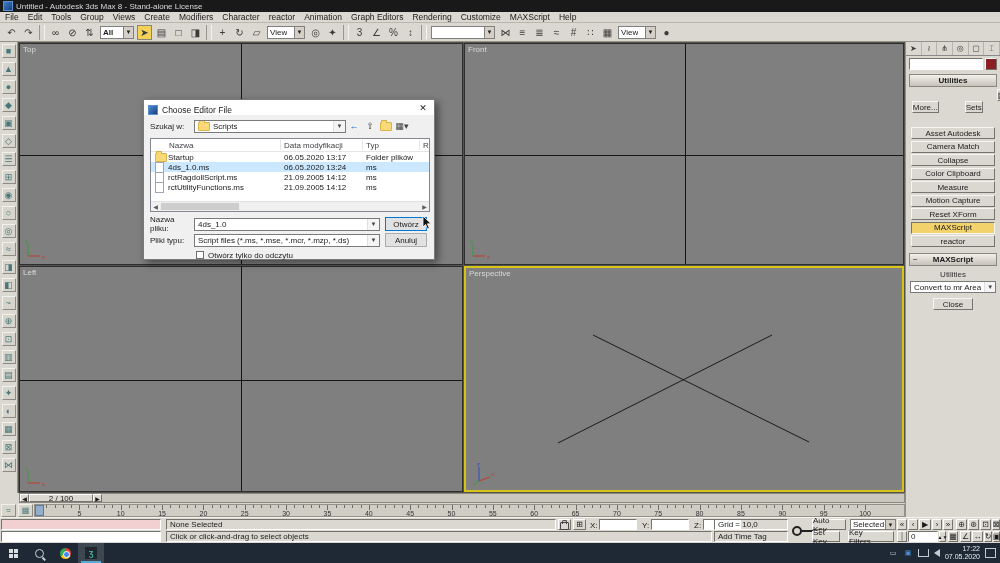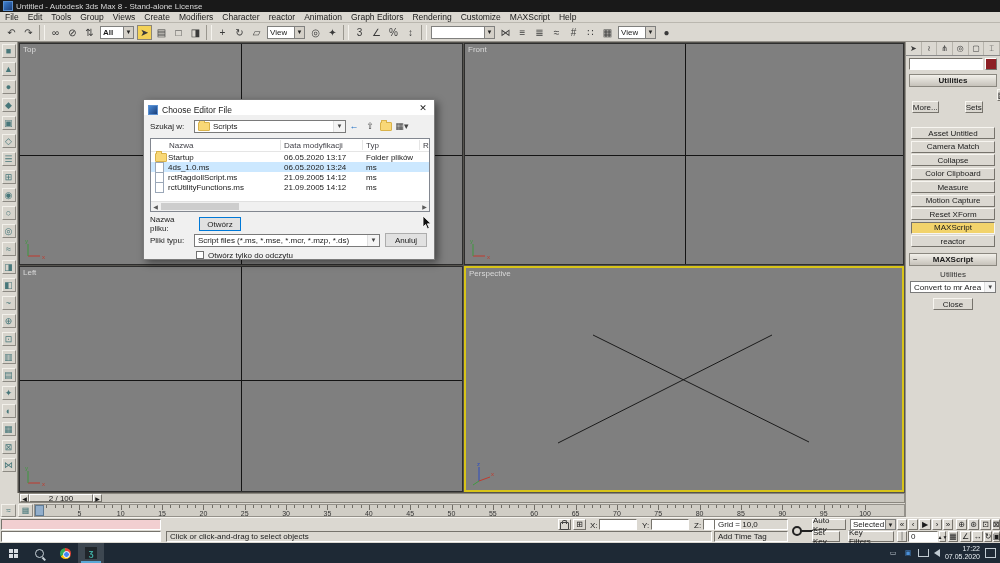--- a/index.html
+++ b/index.html
@@ -340,20 +340,24 @@
           </div>
         </div>
       <div class="hscroll">
         <span class="harr">◀</span>
         <span class="hthumb"></span>
         <span class="harr" style="margin-left:auto">▶</span>
       </div>
     </div>
     <div class="drow" style="top:117px;height:14px">
       <span class="dlabel">Nazwa pliku:</span>
+      <div class="wdd" style="width:186px">
+        <span>4ds_1.0</span>
+        <span class="arr">▼</span>
+      </div>
       <div class="wbtn def" style="width:42px;margin-left:5px">
         <span>Otwórz</span>
       </div>
     </div>
     <div class="drow" style="top:149px;height:12px">
       <span class="chk"></span>
       <span style="margin-left:4px">Otwórz tylko do odczytu</span>
     </div>
     <div class="drow" style="top:133px;height:14px">
       <span class="dlabel">Pliki typu:</span>
@@ -389,21 +393,21 @@
     <div class="cp-row">
       <div class="cp-btn small">
           <span>More...</span>
         </div>
       <div class="cp-btn small">
           <span>Sets</span>
         </div>
       <div class="cp-btn tiny">▧</div>
     </div>
     <div id="cp-utils">
-        <div class="cp-btn">Asset Untitled</div>
+        <div class="cp-btn">Asset Autodesk</div>
         <div class="cp-btn">Camera Match</div>
         <div class="cp-btn">Collapse</div>
         <div class="cp-btn">Color Clipboard</div>
         <div class="cp-btn">Measure</div>
         <div class="cp-btn">Motion Capture</div>
         <div class="cp-btn">Reset XForm</div>
         <div class="cp-btn active">MAXScript</div>
         <div class="cp-btn">reactor</div>
       </div>
     <div class="rollhead" style="margin-top:6px">
@@ -555,20 +559,23 @@
         <div class="tlab" style="left: 747.3px;">90</div>
         <div class="tlab" style="left: 788.65px;">95</div>
         <div class="tlab" style="left: 830px;">100</div>
         <div style="position: absolute; left: 0px; top: 0px; bottom: 0px; width: 7px; background: rgb(146, 174, 203); border: 1px solid rgb(94, 122, 148);"></div>
       </div>
   </div>
 
   <div id="statusbar">
     <div class="abs field" style="left:1px;top:1px;width:160px;height:11px;background:#f2cfd1"></div>
     <div class="abs field" style="left:1px;top:13px;width:160px;height:11px;background:#ffffff"></div>
+    <div class="abs sbox" style="left:166px;top:1px;width:390px;height:11px">
+      <span>None Selected</span>
+    </div>
     <div class="abs sbox" style="left:166px;top:13px;width:546px;height:11px">
       <span>Click or click-and-drag to select objects</span>
     </div>
     <div class="abs sbtn" style="left:558px;top:1px;width:13px;height:11px">
         <span class="lockic"></span>
       </div>
     <div class="abs sbtn" style="left:573px;top:1px;width:13px;height:11px">⊞</div>
     <span class="abs" style="left:590px;top:3px">X:</span>
     <div class="abs field" style="left:599px;top:1px;width:38px;height:11px"></div>
     <span class="abs" style="left:642px;top:3px">Y:</span>

